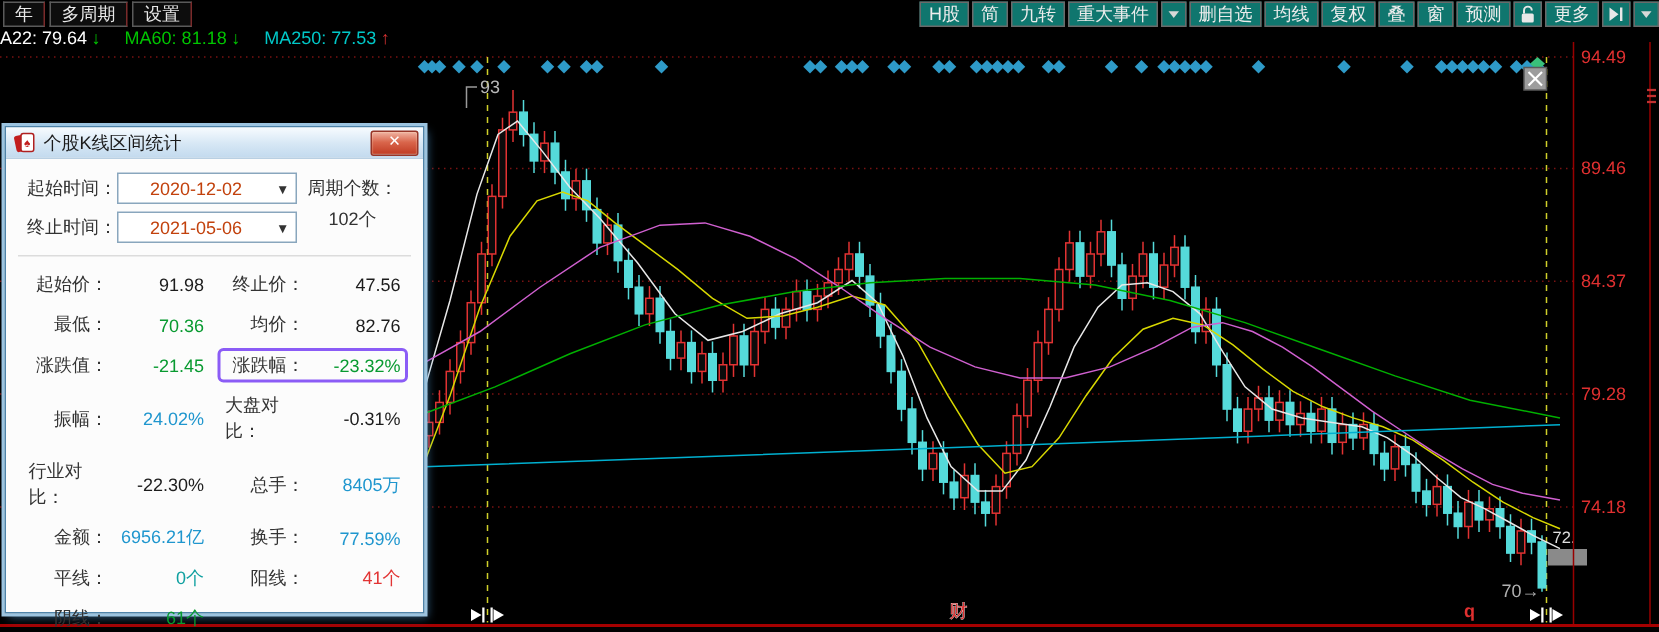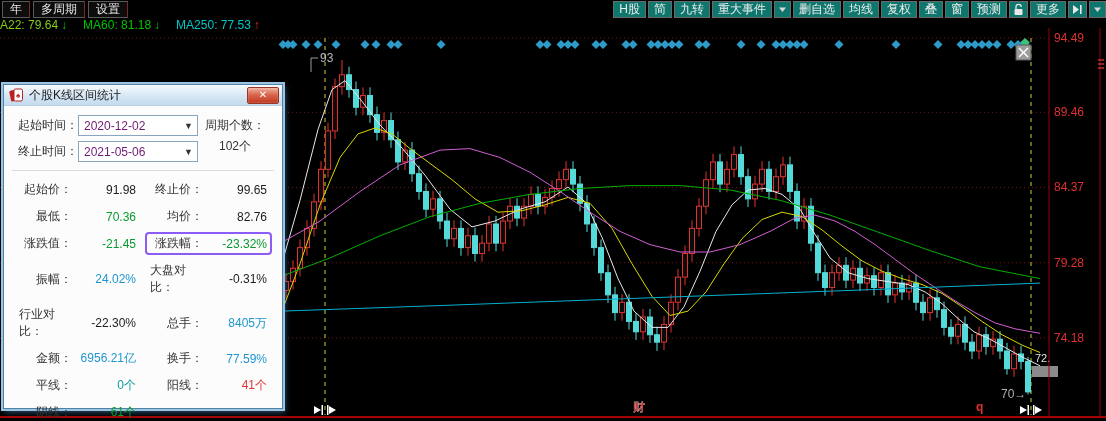--- a/index.html
+++ b/index.html
@@ -28,21 +28,21 @@
   .dlg-title{height:20px;display:flex;align-items:center;padding:0 3px 0 5px;
              background:linear-gradient(#f7fbfe,#d6e7f5 55%,#c3daee);border-bottom:1px solid #b9cfe2;}
   .dlg-title-text{margin-left:5px;color:#1a1a1a;}
   .dlg-close{margin-left:auto;width:30px;height:15px;border:1px solid #973527;border-radius:2px;
              background:linear-gradient(#f0b3a2,#d9664c 45%,#c03a22);color:#fff;font-size:10px;
              line-height:14px;text-align:center;cursor:default;box-shadow:inset 0 0 1px #ffd;}
   .dlg-body{position:relative;padding:9px 8px 0 8px;}
   .date-row{display:flex;align-items:center;margin-bottom:5px;}
   .date-lbl{width:66px;text-align:right;}
   .combo{width:118px;height:19px;background:#fff;border:1px solid #89a6bd;display:flex;align-items:center;}
-  .combo .cval{padding-left:5px;flex:1;color:#701a75;}
+  .combo .cval{padding-left:5px;flex:1;color:#c2410c;margin-left:16px;}
   .combo .carr{width:17px;text-align:center;color:#333;font-size:9px;}
   .period-blk{position:absolute;right:10px;top:9px;width:74px;text-align:center;line-height:21px;}
   .dlg-hr{border:none;border-top:1px solid #dcdcdc;margin:8px 0 7px 0;}
   .stats{display:grid;grid-template-columns:1fr 1fr;column-gap:4px;row-gap:4px;padding:0 2px;}
   .pair{display:flex;align-items:center;justify-content:flex-end;padding:1px 3px;border:2px solid transparent;}
   .pair .lbl{color:#333;}
   .pair .val{width:64px;text-align:right;}
   .pair.hl{border:2px solid #8b5cf6;border-radius:4px;}
   .c-dark{color:#1c1c1c;} .c-red{color:#e23434;} .c-green{color:#089a30;} .c-blue{color:#1f96ce;} .c-teal{color:#0fa0a0;}
 </style>
@@ -414,21 +414,21 @@
       </div>
       <div class="rbtn icon-only">
         <svg width="9" height="9" viewBox="0 0 9 9">
           <path d="M1 2.5 L8 2.5 L4.5 7 Z" fill="#d8d8d8"></path>
         </svg>
       </div>
     </div>
 
   <div class="ma-row" id="ma-row">
       <span class="ma-item">
-        <span style="color: #84cc16; text-align: center;">A22: 79.64</span>
+        <span style="color: #ffffff; text-align: center;">A22: 79.64</span>
         <span class="ma-arrow" style="color: rgb(0, 196, 0);">↓</span>
       </span>
       <span class="ma-item">
         <span style="color: rgb(0, 196, 0);">MA60: 81.18</span>
         <span class="ma-arrow" style="color: rgb(0, 196, 0);">↓</span>
       </span>
       <span class="ma-item">
         <span style="color: rgb(0, 200, 200);">MA250: 77.53</span>
         <span class="ma-arrow" style="color: rgb(226, 52, 52);">↑</span>
       </span>
@@ -464,21 +464,21 @@
         <div>102个</div>
       </div>
       <hr class="dlg-hr">
       <div class="stats" id="stats">
           <div class="pair">
             <span class="lbl">起始价：</span>
             <span class="val c-dark">91.98</span>
           </div>
           <div class="pair">
             <span class="lbl">终止价：</span>
-            <span class="val c-dark">99.65</span>
+            <span class="val c-dark">47.56</span>
           </div>
           <div class="pair">
             <span class="lbl">最低：</span>
             <span class="val c-green">70.36</span>
           </div>
           <div class="pair">
             <span class="lbl">均价：</span>
             <span class="val c-dark">82.76</span>
           </div>
           <div class="pair">

